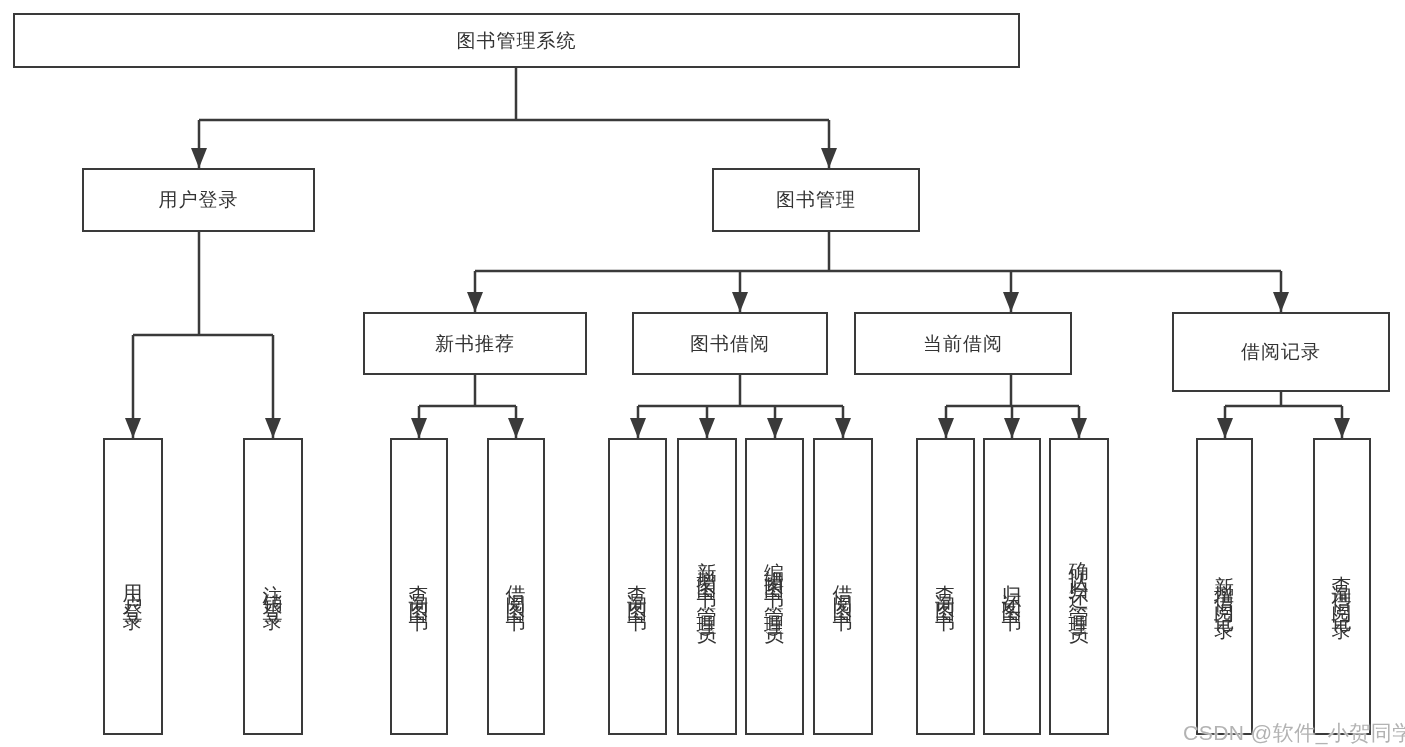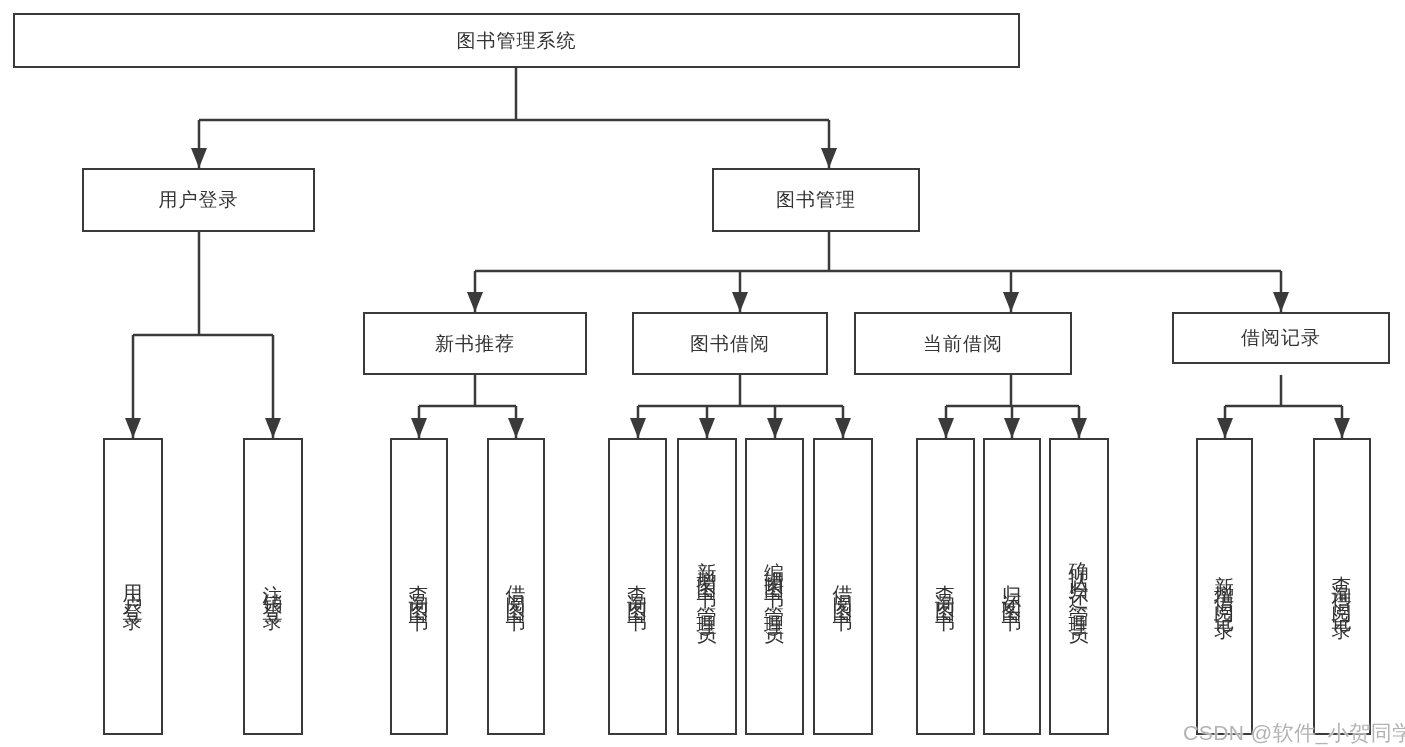--- a/index.html
+++ b/index.html
@@ -91,21 +91,21 @@
 
   <div class="node" style="left:363px; top:312px; width:224px; height:63px;">
     <span class="label-h">新书推荐</span>
   </div>
   <div class="node" style="left:632px; top:312px; width:196px; height:63px;">
     <span class="label-h">图书借阅</span>
   </div>
   <div class="node" style="left:854px; top:312px; width:218px; height:63px;">
     <span class="label-h">当前借阅</span>
   </div>
-  <div class="node" style="left:1172px; top:312px; width:218px; height:52px;">
+  <div class="node" style="left:1172px; top:312px; width:218px; height:80px;">
     <span class="label-h">借阅记录</span>
   </div>
 
   <div class="node" style="left:103px; top:438px; width:60px; height:297px;">
     <span class="label-v">用户登录</span>
   </div>
   <div class="node" style="left:243px; top:438px; width:60px; height:297px;">
     <span class="label-v">注销登录</span>
   </div>
 

